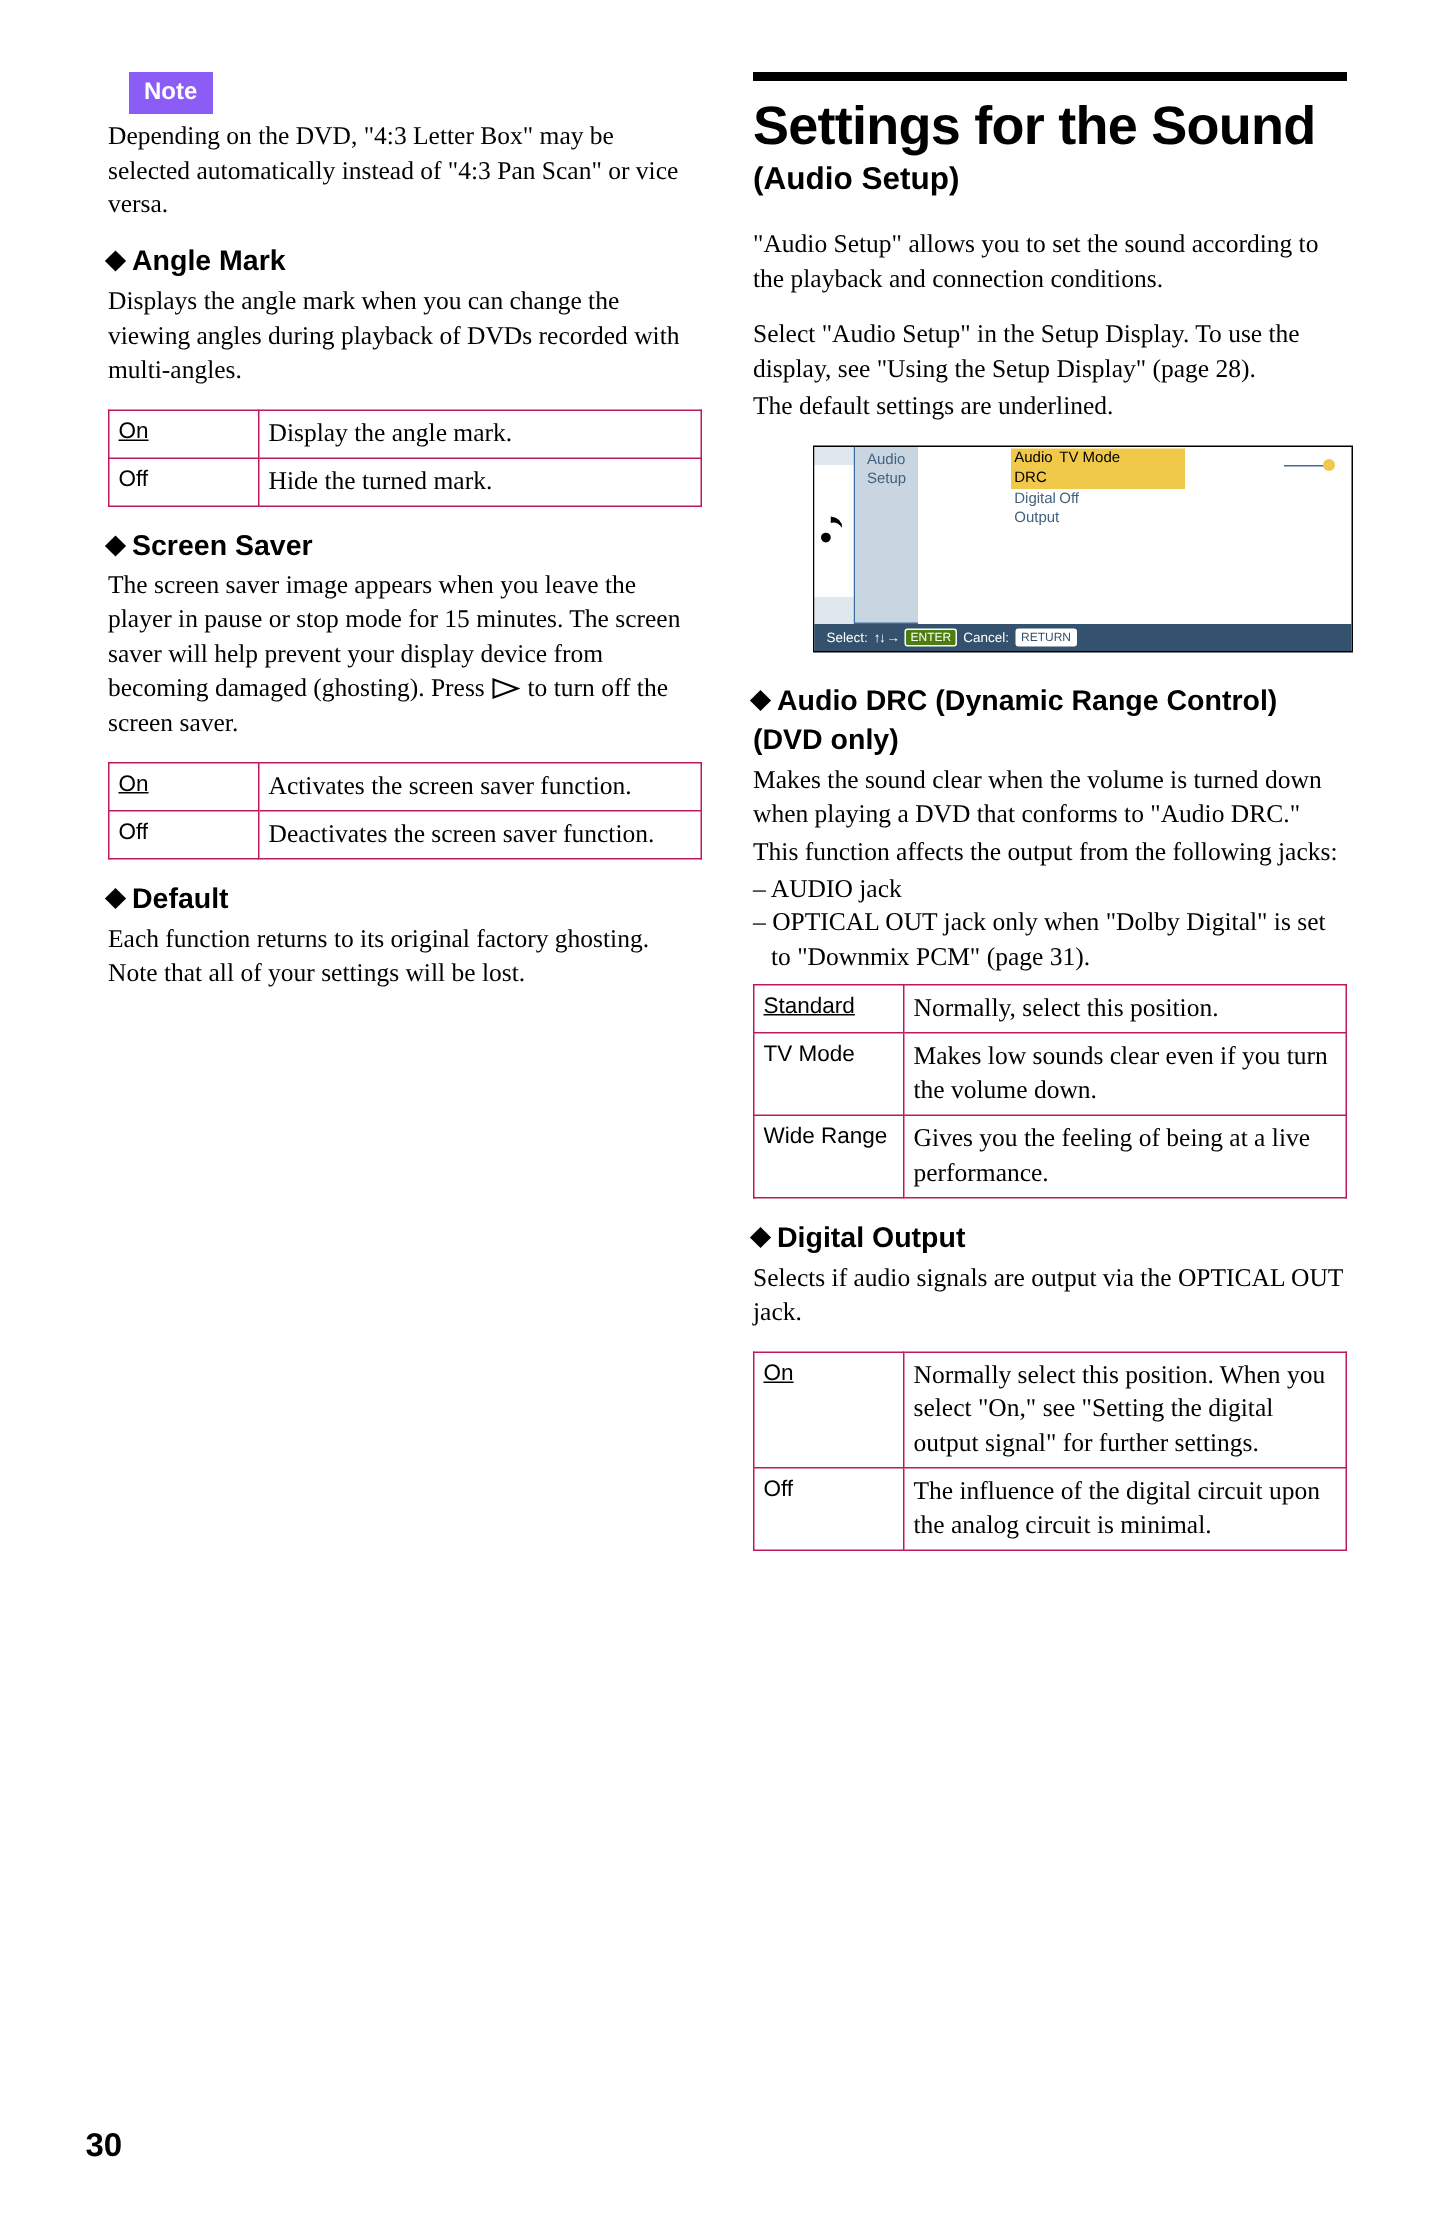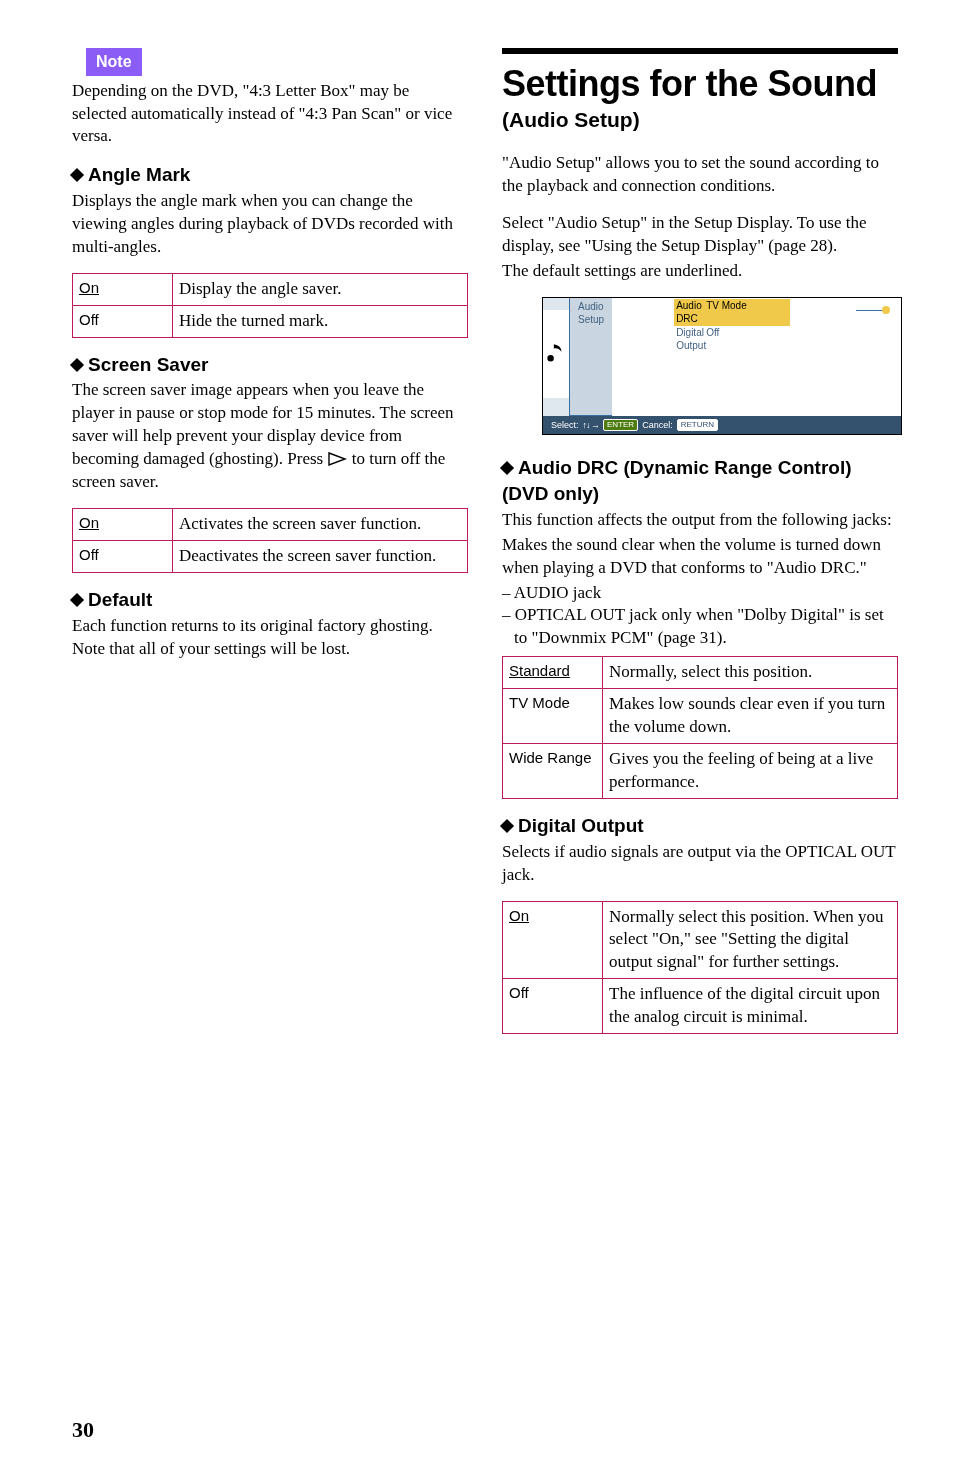--- a/index.html
+++ b/index.html
@@ -170,23 +170,23 @@
     border: 1px solid #fff;
     padding: 0 3px;
     font-size: 8px;
     border-radius: 2px;
   }
   .kbd.hl { background: #fff; color: #34526e; }
   .indent-list { margin: 2px 0 6px 0; }
   .indent-list .li { text-indent: -12px; padding-left: 12px; }
   .page-num {
     position: absolute;
-    left: 72px;
+    left: 57px;
     bottom: 38px;
-    font-family: Liberation Serif, serif;
+    font-family: Liberation Sans, sans-serif;
     font-weight: bold;
     font-size: 22px;
   }
 </style>
 </head>
 <body>
 
 <div class="columns">
 
   <div class="col">
@@ -194,21 +194,21 @@
     <p class="body">Depending on the DVD, "4:3 Letter Box" may be selected automatically instead of "4:3 Pan Scan" or vice versa.</p>
 
     <div class="sub-head">
       <span class="diamond"></span><span>Angle Mark</span>
     </div>
     <p class="body">Displays the angle mark when you can change the viewing angles during playback of DVDs recorded with multi-angles.</p>
     <table class="data">
       <tbody>
           <tr>
         <td class="key underline"><span>On</span></td>
-        <td>Display the angle saver.</td>
+        <td>Display the angle mark.</td>
       </tr>
       <tr>
         <td class="key"><span>Off</span></td>
         <td>Hide the turned mark.</td>
       </tr>
     </tbody>
       </table>
 
     <div class="sub-head">
       <span class="diamond"></span><span>Screen Saver</span>
@@ -295,22 +295,22 @@
         <span class="arrow-glyph">↑↓ →</span>
         <span class="kbd">ENTER</span>
         <span>Cancel:</span>
         <span class="kbd hl">RETURN</span>
       </div>
     </div>
 
     <div class="sub-head">
       <span class="diamond"></span><span>Audio DRC (Dynamic Range Control) (DVD only)</span>
     </div>
+    <p class="body" style="margin-bottom:2px">Makes the sound clear when the volume is turned down when playing a DVD that conforms to "Audio DRC."</p>
     <p class="body" style="margin-bottom:2px">This function affects the output from the following jacks:</p>
-    <p class="body" style="margin-bottom:2px">Makes the sound clear when the volume is turned down when playing a DVD that conforms to "Audio DRC."</p>
     <div class="indent-list">
       <p class="li">– <span>AUDIO jack</span></p>
       <p class="li">– <span>OPTICAL OUT jack only when "Dolby Digital" is set to "Downmix PCM" (page 31).</span></p>
     </div>
     <table class="data">
       <tbody>
           <tr>
         <td class="key underline"><span>Standard</span></td>
         <td>Normally, select this position.</td>
       </tr>

